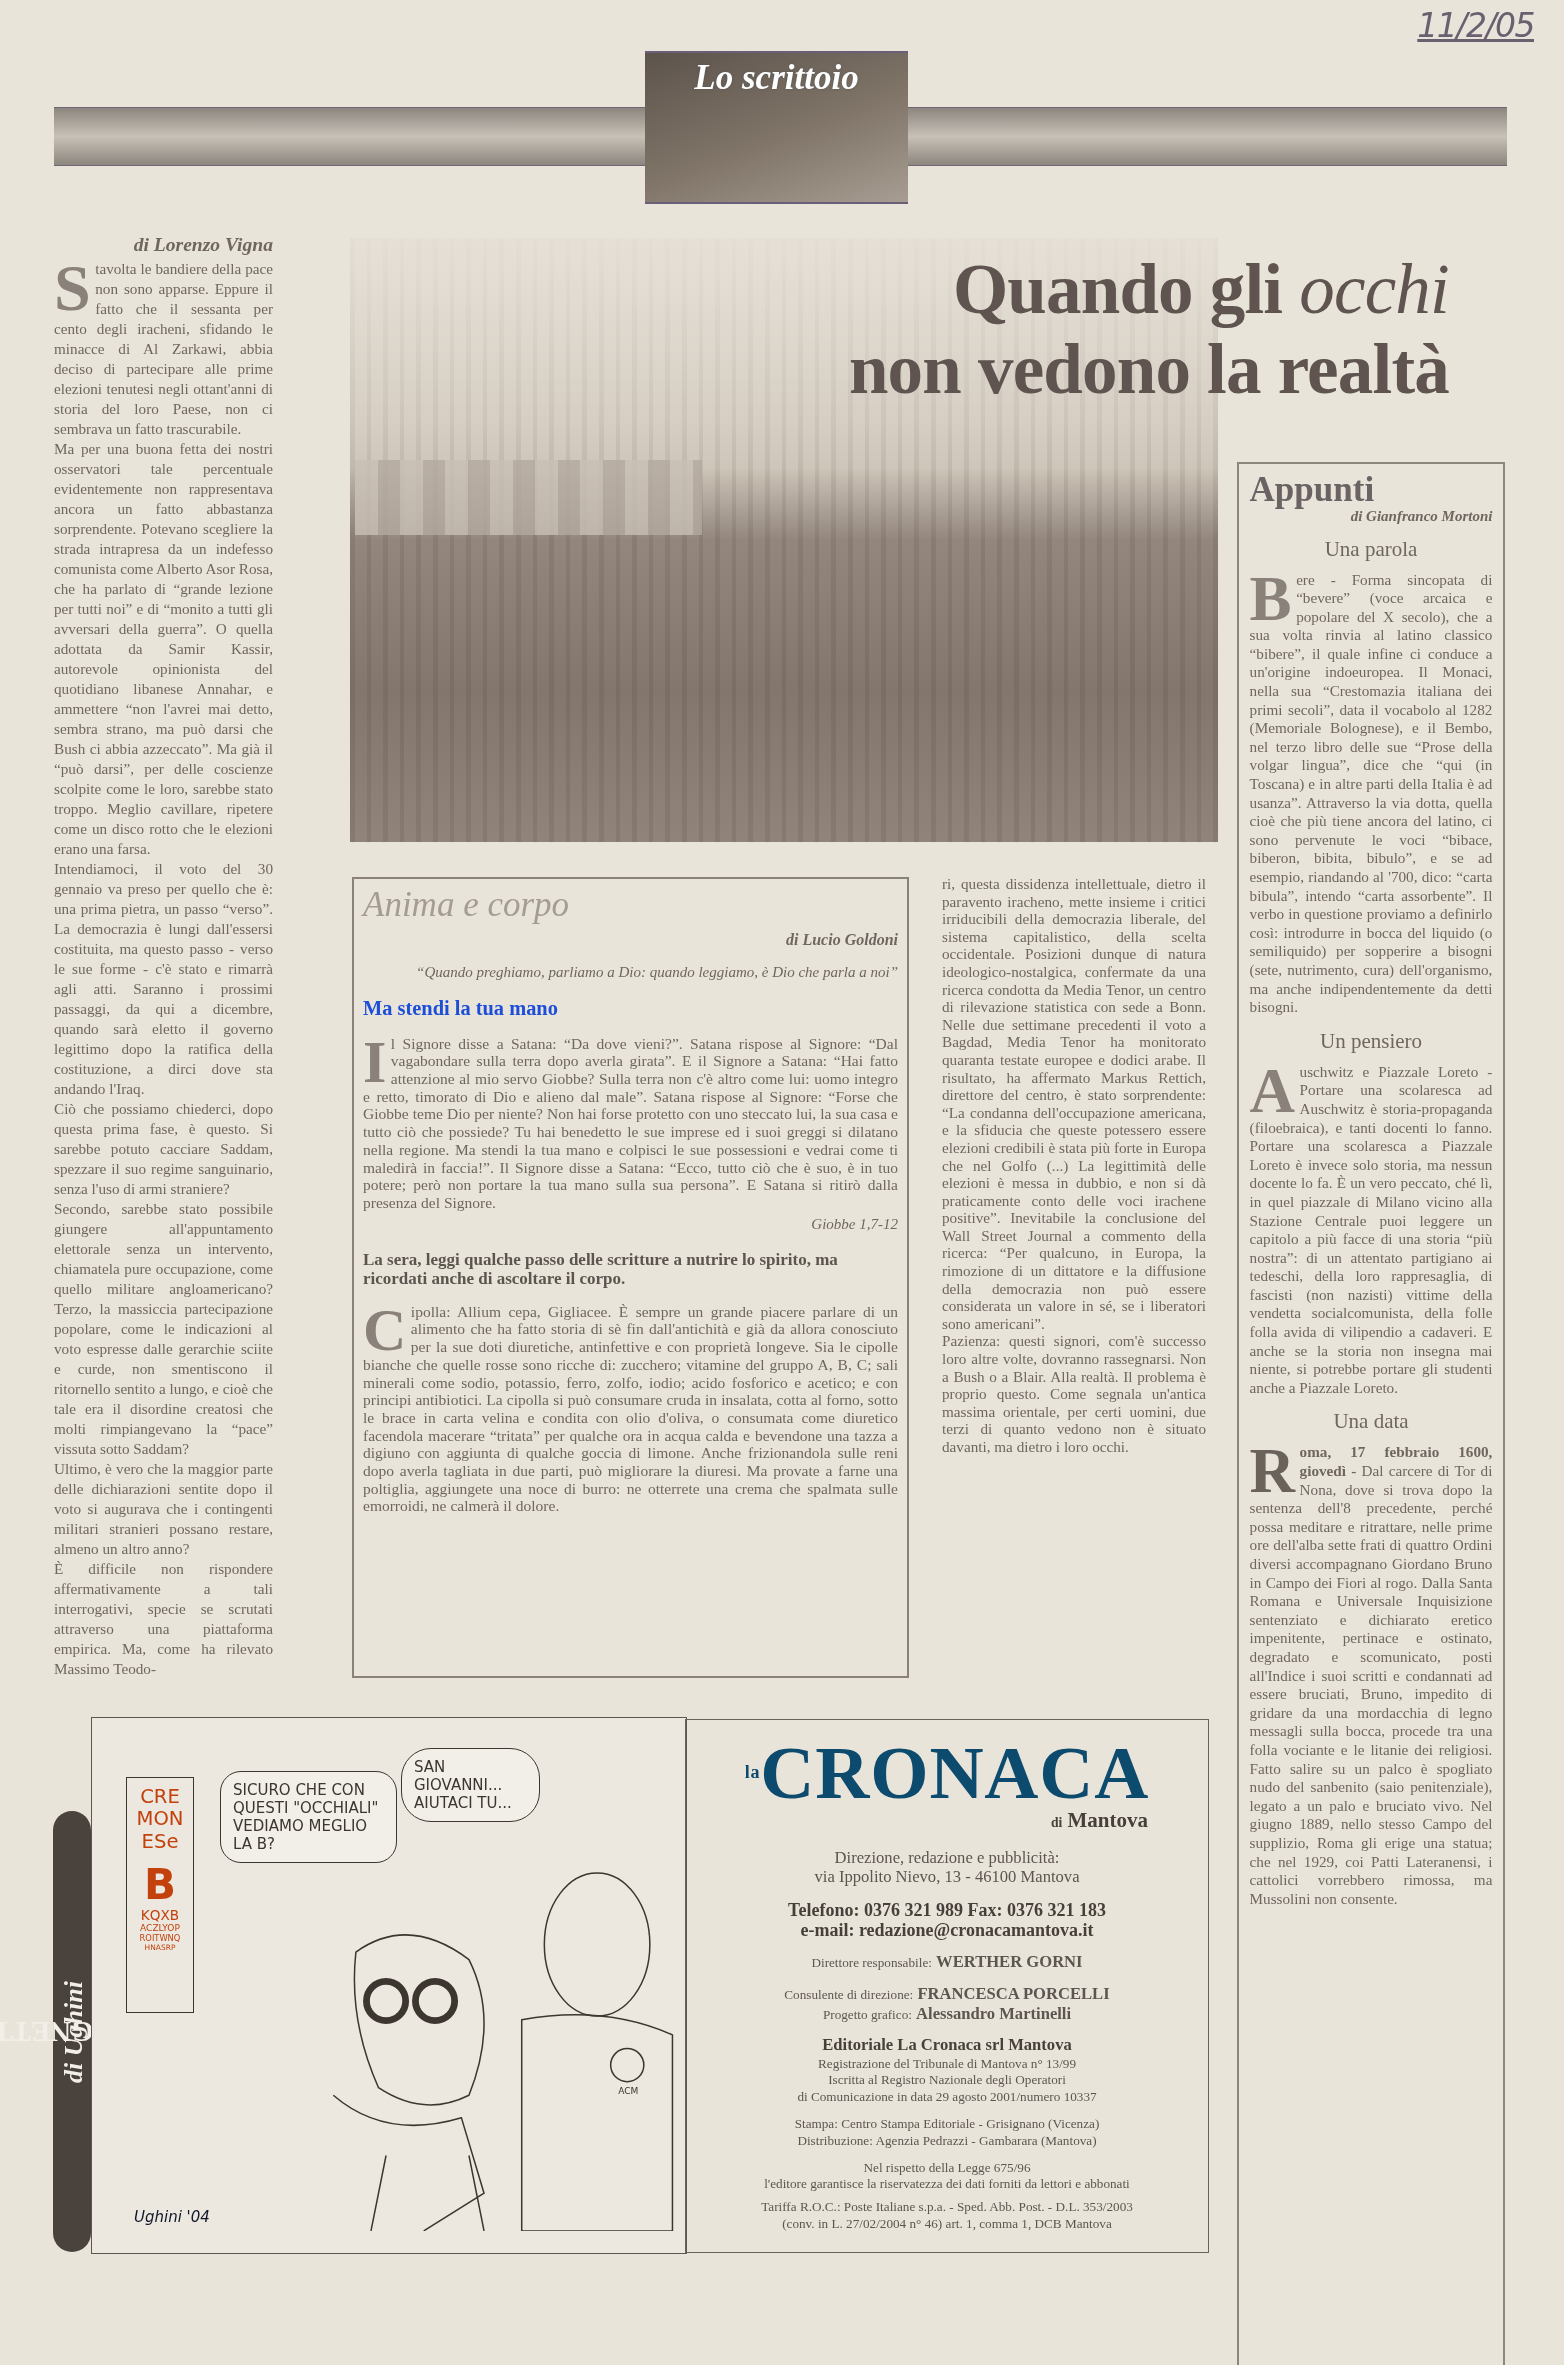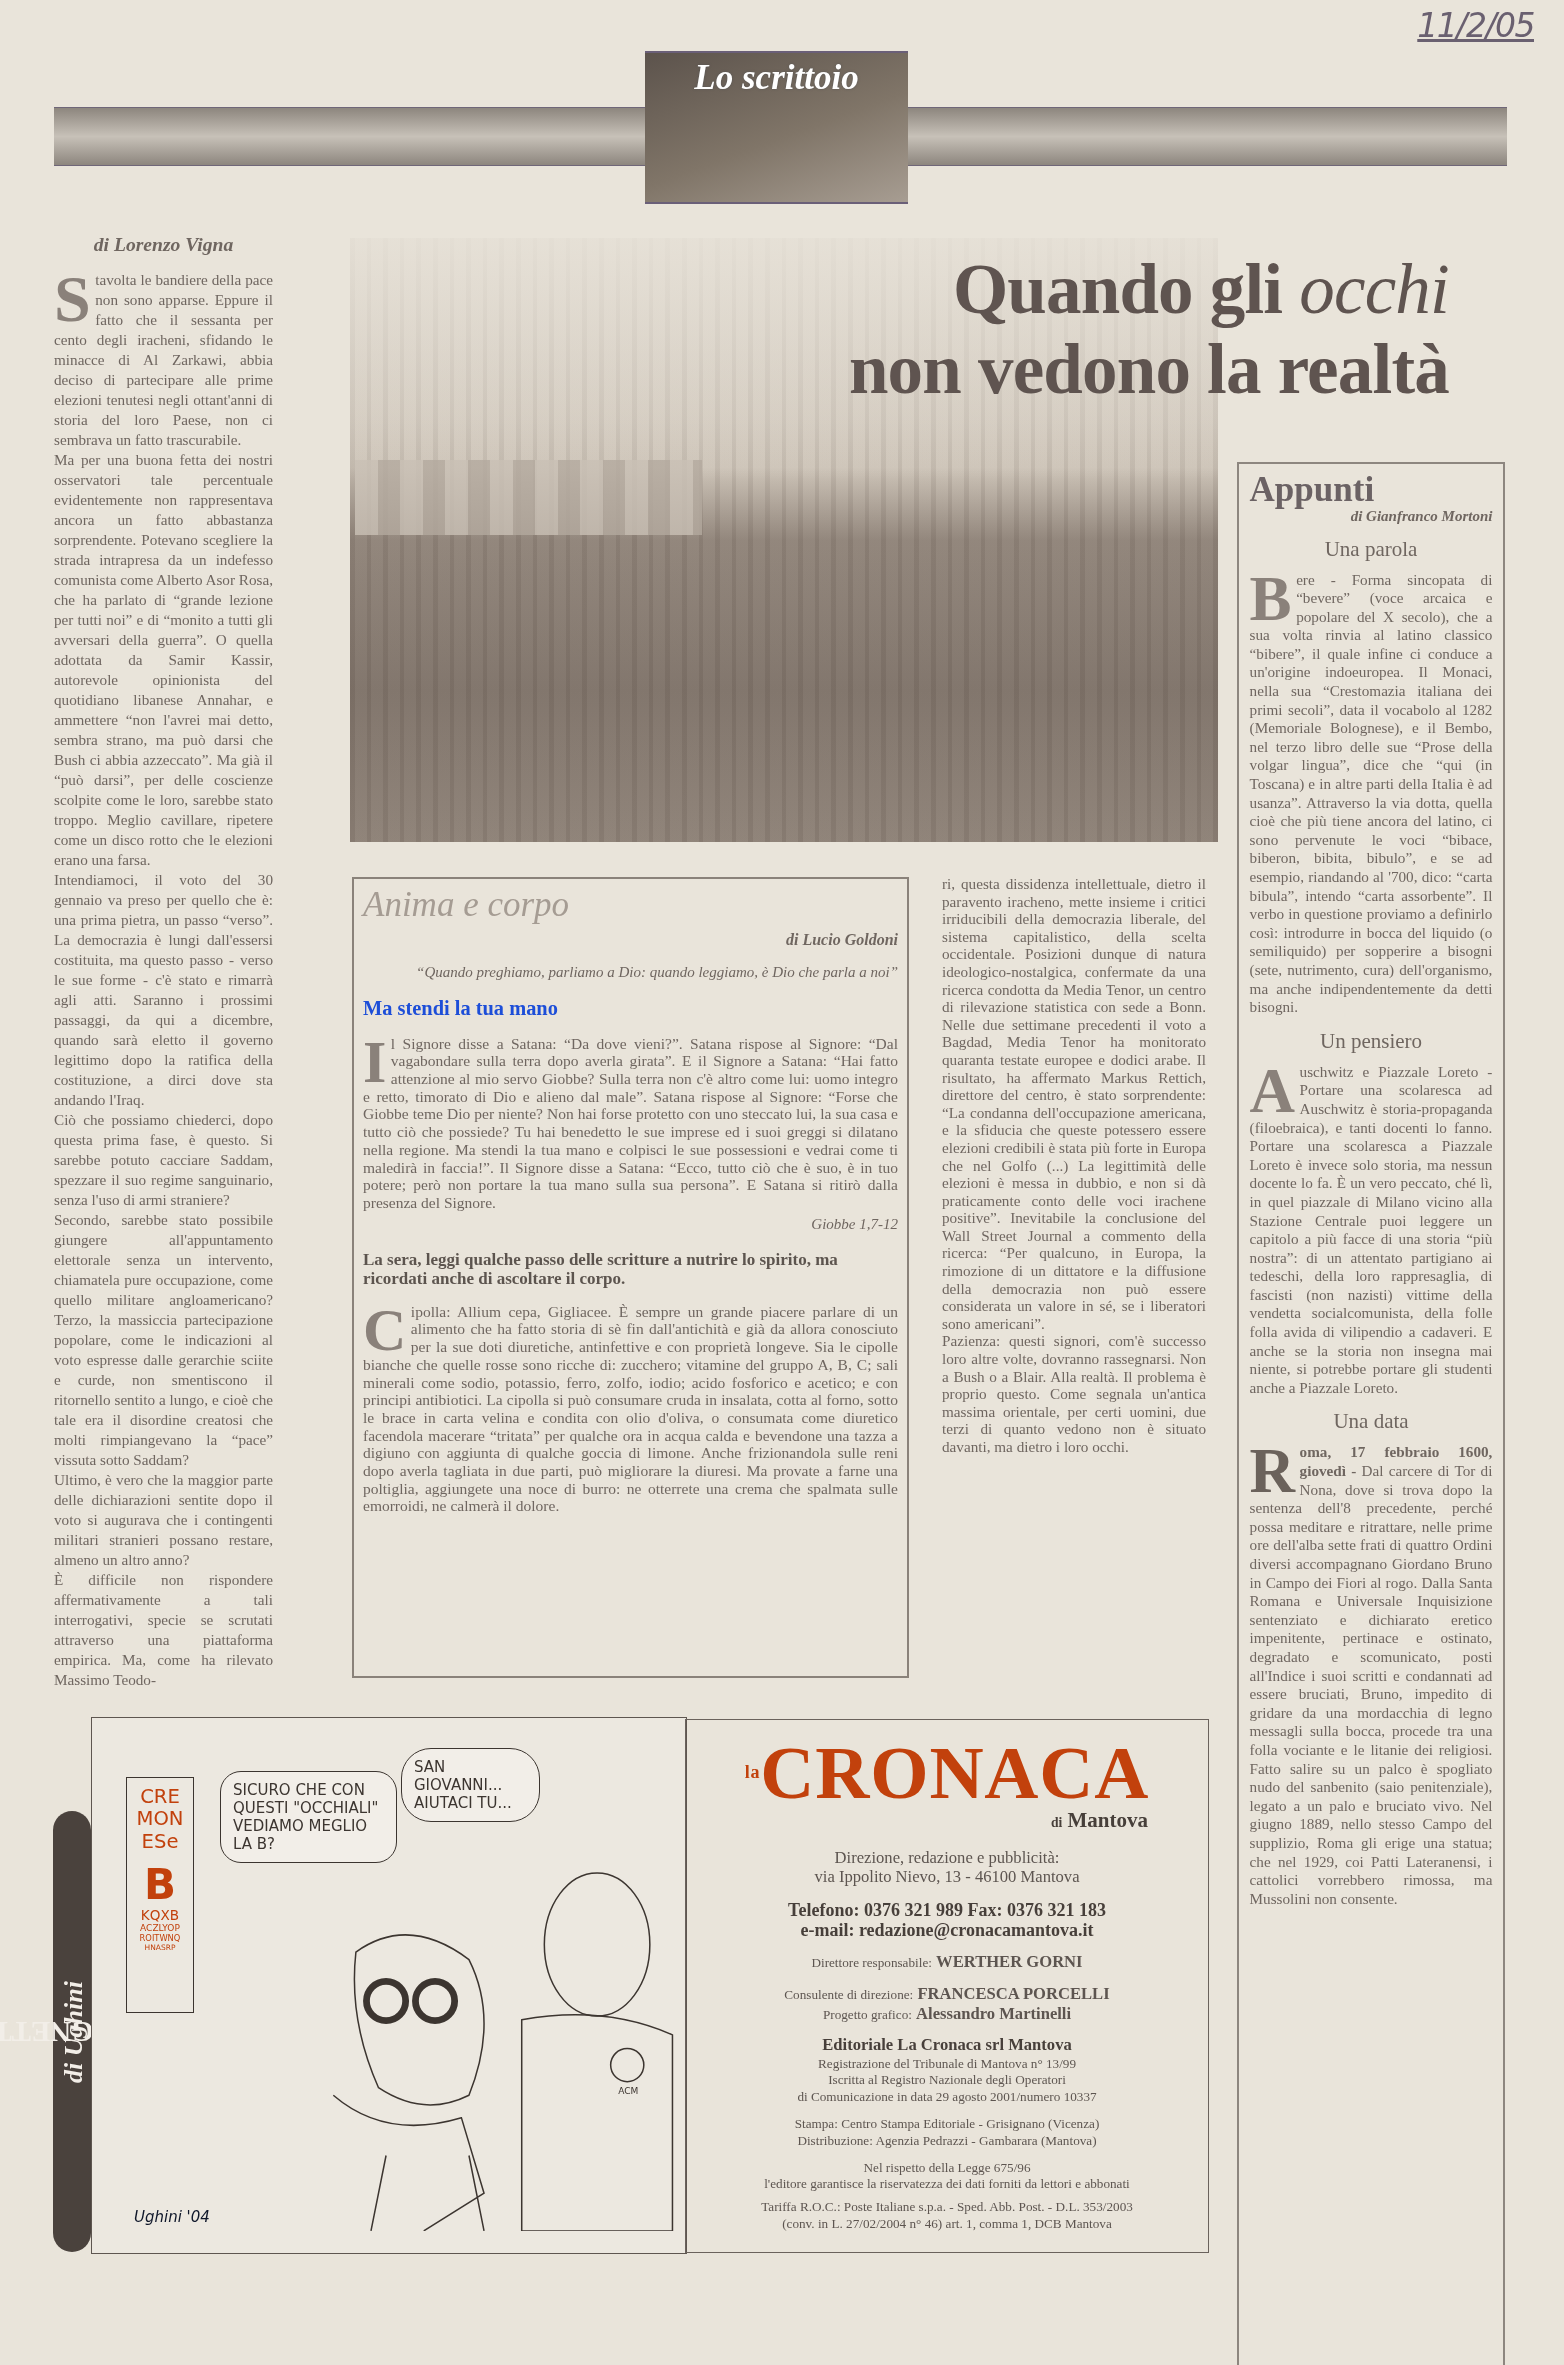--- a/index.html
+++ b/index.html
@@ -8,21 +8,21 @@
   .abs{position:absolute;}
   .handnote{right:30px;top:6px;font-family:"DejaVu Sans",sans-serif;font-size:33px;color:#6a6070;font-style:italic;letter-spacing:-1.5px;text-decoration:underline;}
   .band{left:54px;top:107px;width:1453px;height:57px;
         background:linear-gradient(180deg,#8d867e 0%,#c7c1b8 50%,#8d867e 100%);border-top:1.5px solid #6f6678;border-bottom:1.5px solid #6f6678;}
   .badge{left:645px;top:51px;width:263px;height:149px;background:linear-gradient(160deg,#5c534c,#807568 55%,#a79d92);
          border-top:2.3px solid #6a5f78;border-bottom:2.3px solid #6a5f78;}
   .badge-title{left:0;top:4.5px;width:263px;text-align:center;color:#fff;font-style:italic;font-weight:bold;font-size:35px;
                text-shadow:0 0 2.3px #555;}
   .byline{font-style:italic;font-weight:bold;}
   .col-left{left:54px;top:235px;width:219px;font-size:15.2px;line-height:20px;text-align:justify;}
-  .col-left .byline{font-size:19.6px;text-align:center;margin-bottom:15px;}
+  .col-left .byline{font-size:19.6px;text-align:right;margin-bottom:4px;}
   .dropcap{float:left;font-weight:bold;color:#8a817a;line-height:0.8;margin:3px 4.5px 0 0;}
   p{margin:0;}
   .headline{left:619px;top:249px;width:830px;text-align:right;font-size:71px;line-height:80px;font-weight:bold;color:#5f5450;
             font-family:"Liberation Serif",serif;letter-spacing:-0.8px;}
   .headline em{font-weight:normal;}
   .photo{left:350px;top:238px;width:868px;height:604px;
          background:
            linear-gradient(180deg,rgba(233,228,218,0.85) 0%,rgba(233,228,218,0.3) 30%,rgba(0,0,0,0) 40%),
            repeating-linear-gradient(90deg,rgba(120,108,98,0.18) 0 4.5px,rgba(190,180,168,0.12) 4.5px 16.6px),
            linear-gradient(180deg,#d6cec4 0%,#cfc6ba 38%,#8d8177 50%,#7a6e65 75%,#8a7e74 100%);}
@@ -37,21 +37,21 @@
   .anima-src{text-align:right;font-style:italic;font-size:15px;margin-top:4.5px;}
   .anima-h2{font-weight:bold;font-size:17px;line-height:19px;margin-top:16.6px;color:#5c544e;}
   .col-mid{left:942px;top:875px;width:264px;font-size:15.2px;line-height:17.6px;text-align:justify;}
   .box-appunti{left:1237px;top:462px;width:268px;height:2049px;border:2.3px solid #8d867f;box-sizing:border-box;padding:7.5px 10.6px;}
   .app-title{font-weight:bold;font-size:35px;color:#6b6264;line-height:36px;}
   .app-by{text-align:right;font-style:italic;font-weight:bold;font-size:15px;}
   .app-sec{text-align:center;font-size:21px;margin:12px 0 9px;}
   .app-p{font-size:15.2px;line-height:18.6px;text-align:justify;}
   .box-cronaca{left:685px;top:1719px;width:524px;height:534px;border:1.5px solid #6a625c;box-sizing:border-box;text-align:center;
                font-family:"Liberation Serif",serif;color:#5d5550;}
-  .cr-logo{margin-top:15px;font-size:75px;font-weight:bold;color:#c2410c;letter-spacing:0.8px;line-height:75px;}
+  .cr-logo{margin-top:15px;font-size:75px;font-weight:bold;color:#0c4a6e;letter-spacing:0.8px;line-height:75px;}
   .cr-la{font-size:18px;font-weight:bold;vertical-align:bottom;}
   .cr-mantova{text-align:right;padding-right:60px;font-size:21px;font-weight:bold;color:#473f3a;line-height:21px;}
   .cr-mantova small{font-size:13.6px;}
   .cr-line{font-size:16.6px;line-height:19px;}
   .cr-bold{font-weight:bold;font-size:18px;line-height:20.4px;color:#473f3a;}
   .cr-small{font-size:13.2px;line-height:16.6px;}
   .vignetta-tab{left:53px;top:1811px;width:38px;height:441px;background:#4a423d;border-radius:19.6px 19.6px 19.6px 19.6px;}
   .vignetta-text{left:53px;top:1811px;width:38px;height:441px;}
   .vignetta-text span{position:absolute;left:50%;top:50%;transform:translate(-50%,-50%) rotate(-90deg);white-space:nowrap;color:#f2eee8;
            font-size:29px;font-weight:bold;}

